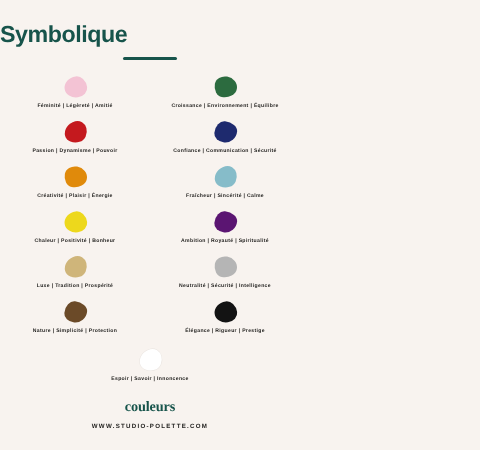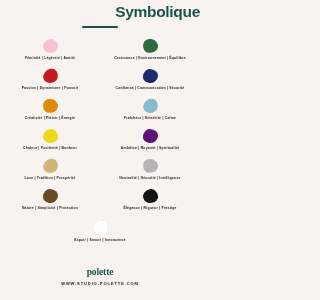--- a/index.html
+++ b/index.html
@@ -5,21 +5,21 @@
   html,body{margin:0;padding:0;}
   body{
     width:200px;height:300px;overflow:hidden;
     background:#F8F3EF;
     font-family:"Liberation Sans", sans-serif;
     -webkit-font-smoothing:antialiased;
   }
   .poster{position:relative;width:200px;height:300px;box-sizing:border-box;}
 
   
-  .header{padding-top:4px;text-align:right;}
+  .header{padding-top:16px;text-align:left;}
   .title-line{
     color:#17544B;font-weight:bold;font-size:15.5px;line-height:15px;
     letter-spacing:-0.3px;
   }
   .divider{
     width:36px;height:1.6px;background:#17544B;
     margin:7px auto 0 auto;border-radius:1px;
   }
 
   
@@ -142,17 +142,17 @@
     </div>
 
   </div>
 
   <div class="single">
     <div class="blob b3" style="background:#FFFFFF"></div>
     <div class="caption">Espoir | Savoir | Innoncence</div>
   </div>
 
   <div class="footer">
-    <div class="logo">polette</div>
+    <div class="logo">couleurs</div>
     <div class="url">WWW.STUDIO-POLETTE.COM</div>
   </div>
 
 </div>
 
 </body></html>

